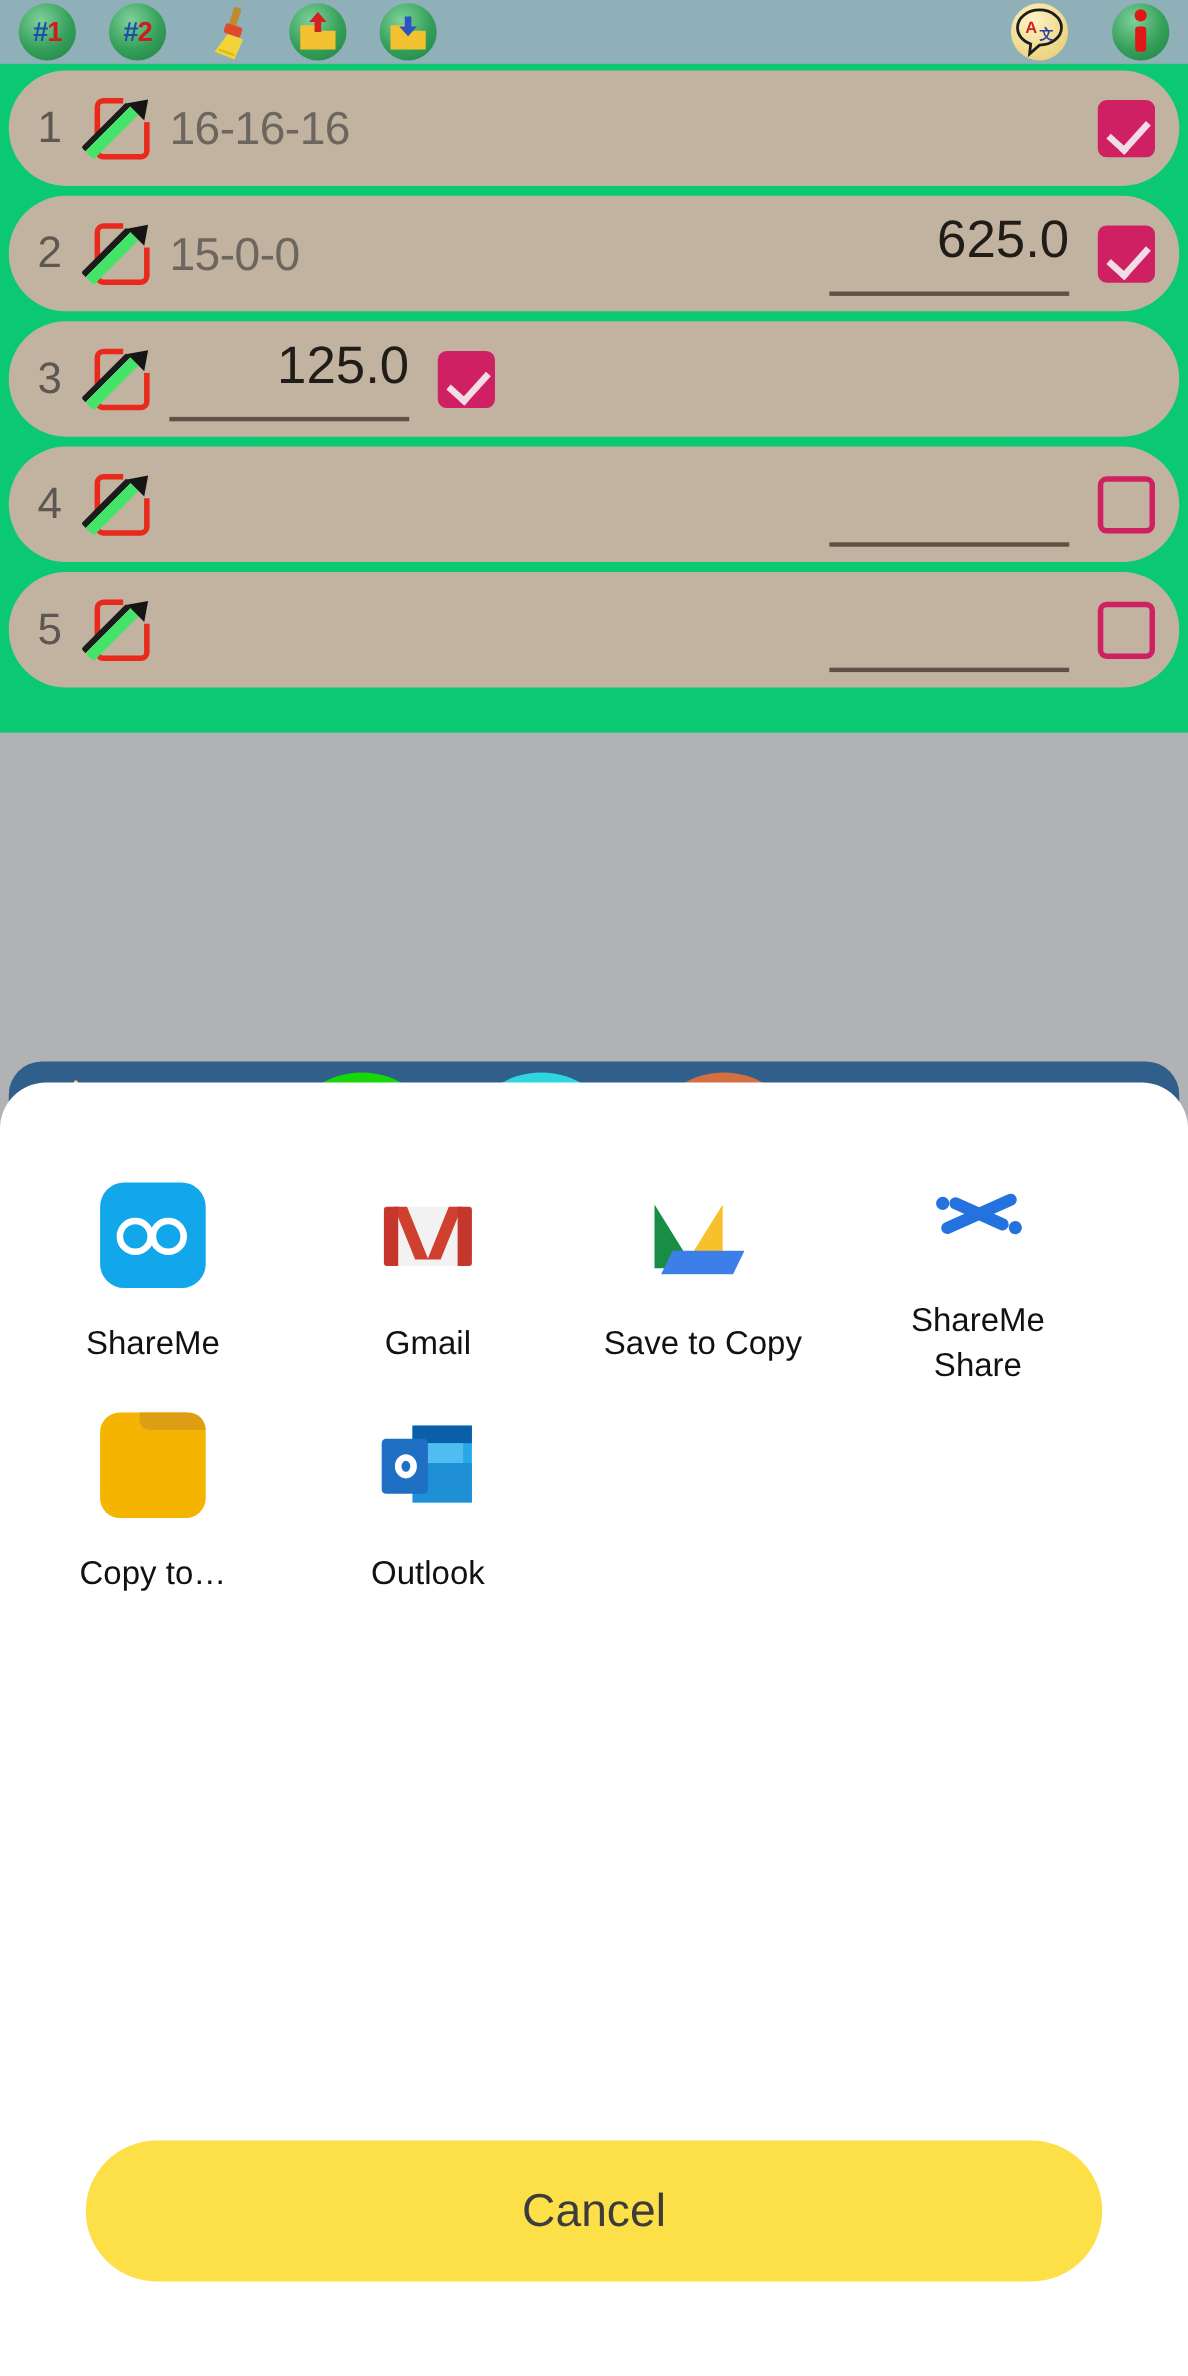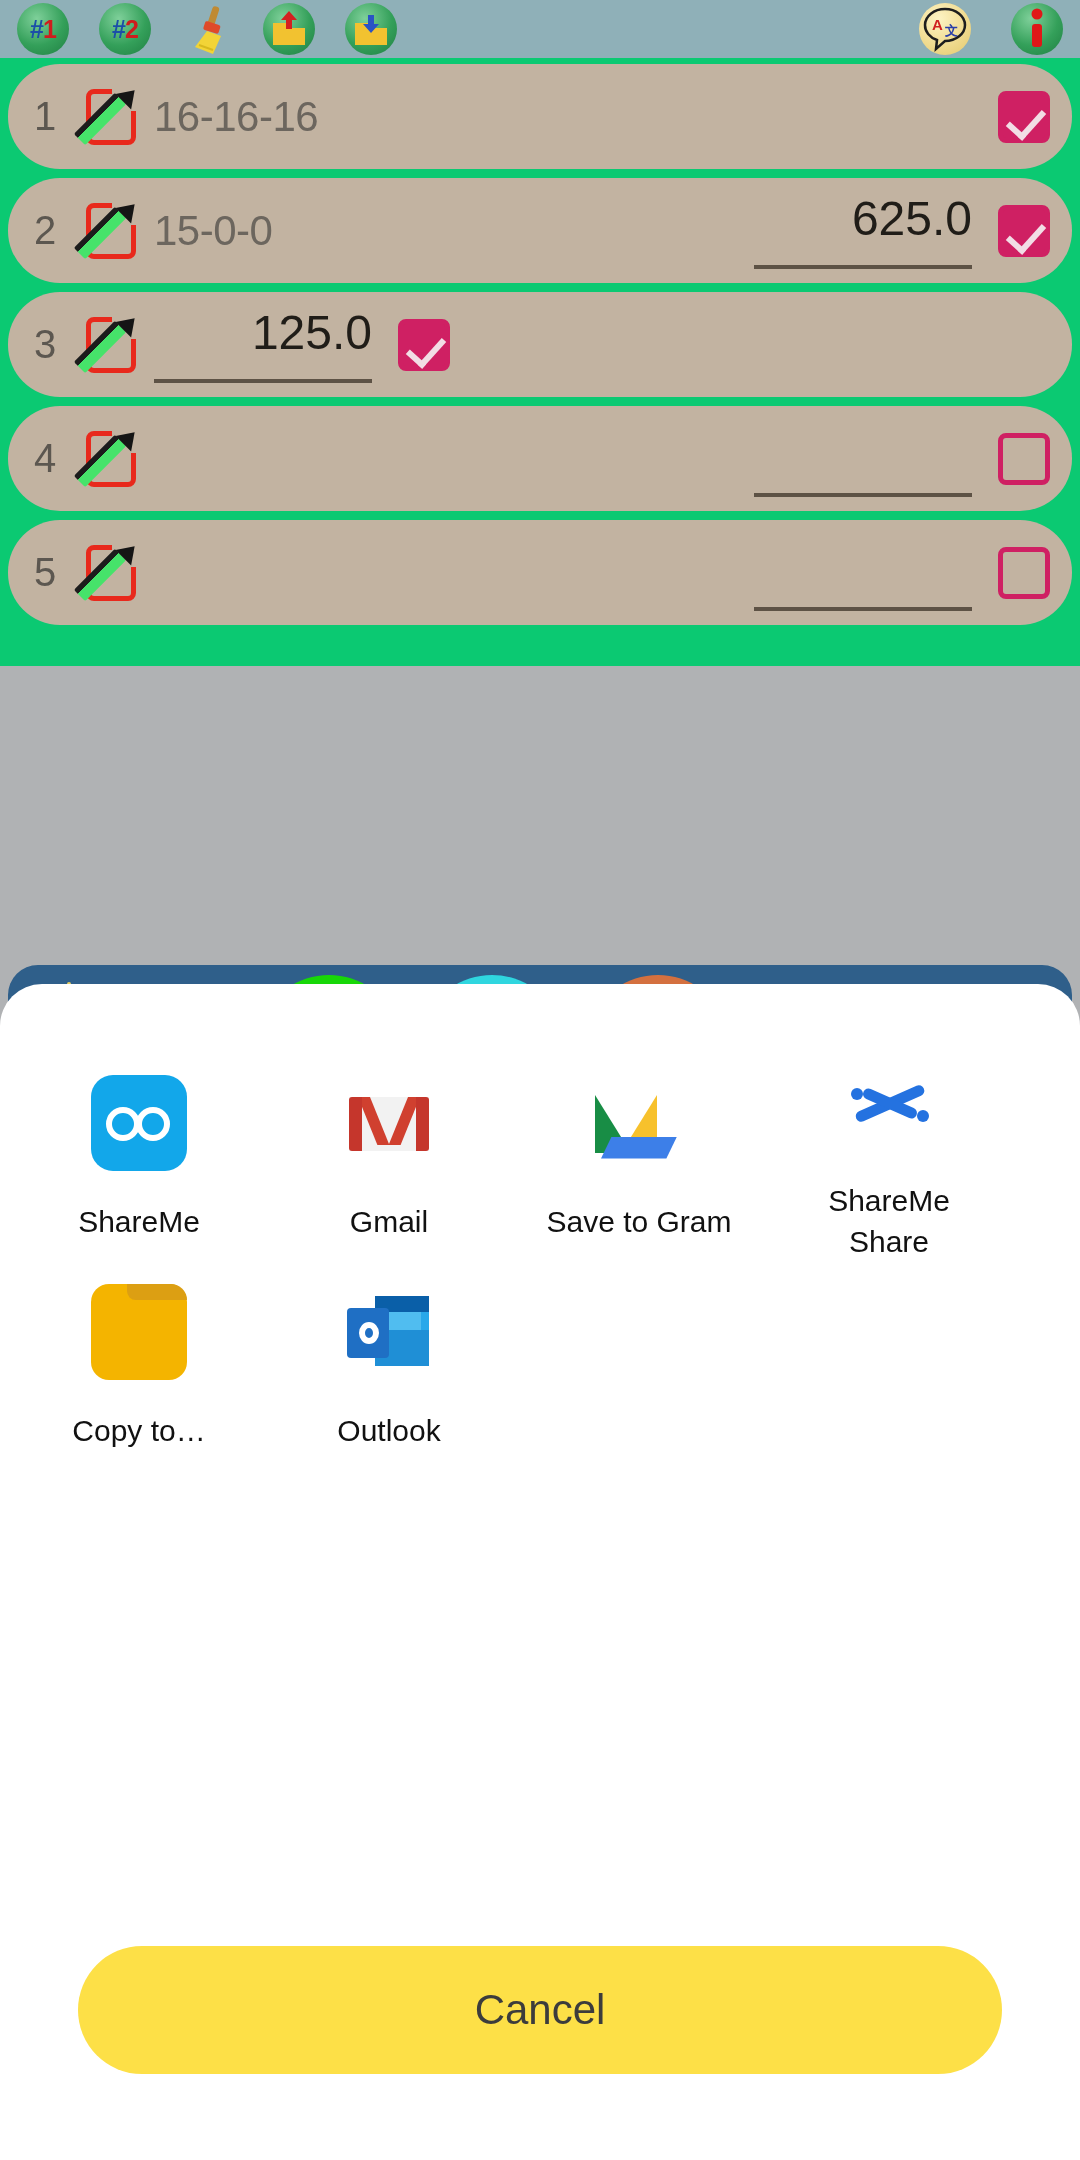--- a/index.html
+++ b/index.html
@@ -534,21 +534,21 @@
       </div>
       <div class="share-label">Gmail</div>
     </div>
 
     <div class="share-item">
       <div class="share-icon ic-drive">
         <div class="t1"></div>
           <div class="t2"></div>
           <div class="t3"></div>
       </div>
-      <div class="share-label">Save to Gram</div>
+      <div class="share-label">Save to Copy</div>
     </div>
 
     <div class="share-item">
       <div class="share-icon ic-nearby">
         <div class="n1"></div>
           <div class="n2"></div>
           <div class="d1"></div>
           <div class="d2"></div>
       </div>
       <div class="share-label">ShareMe Share</div>

